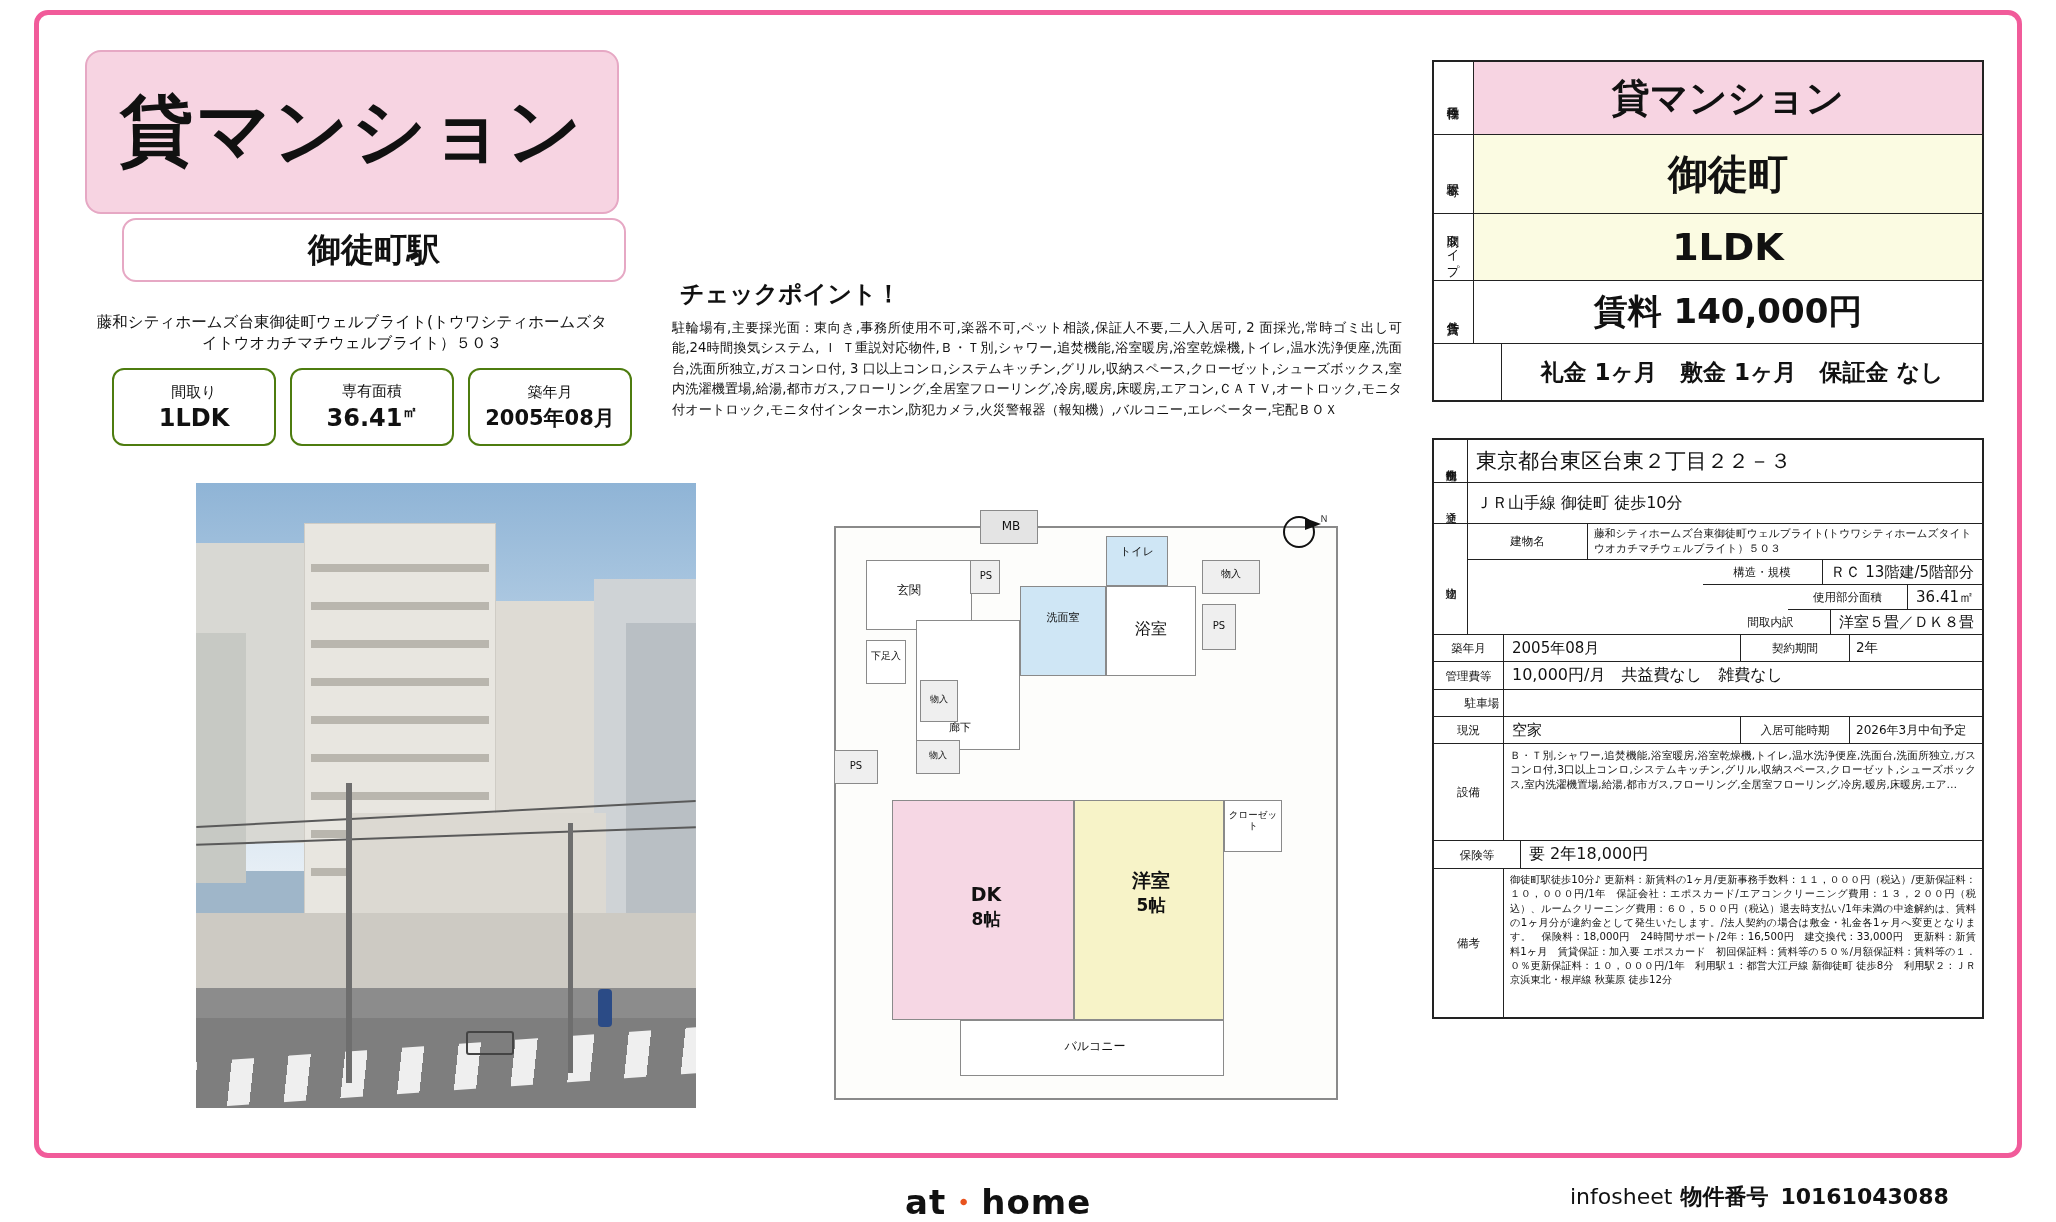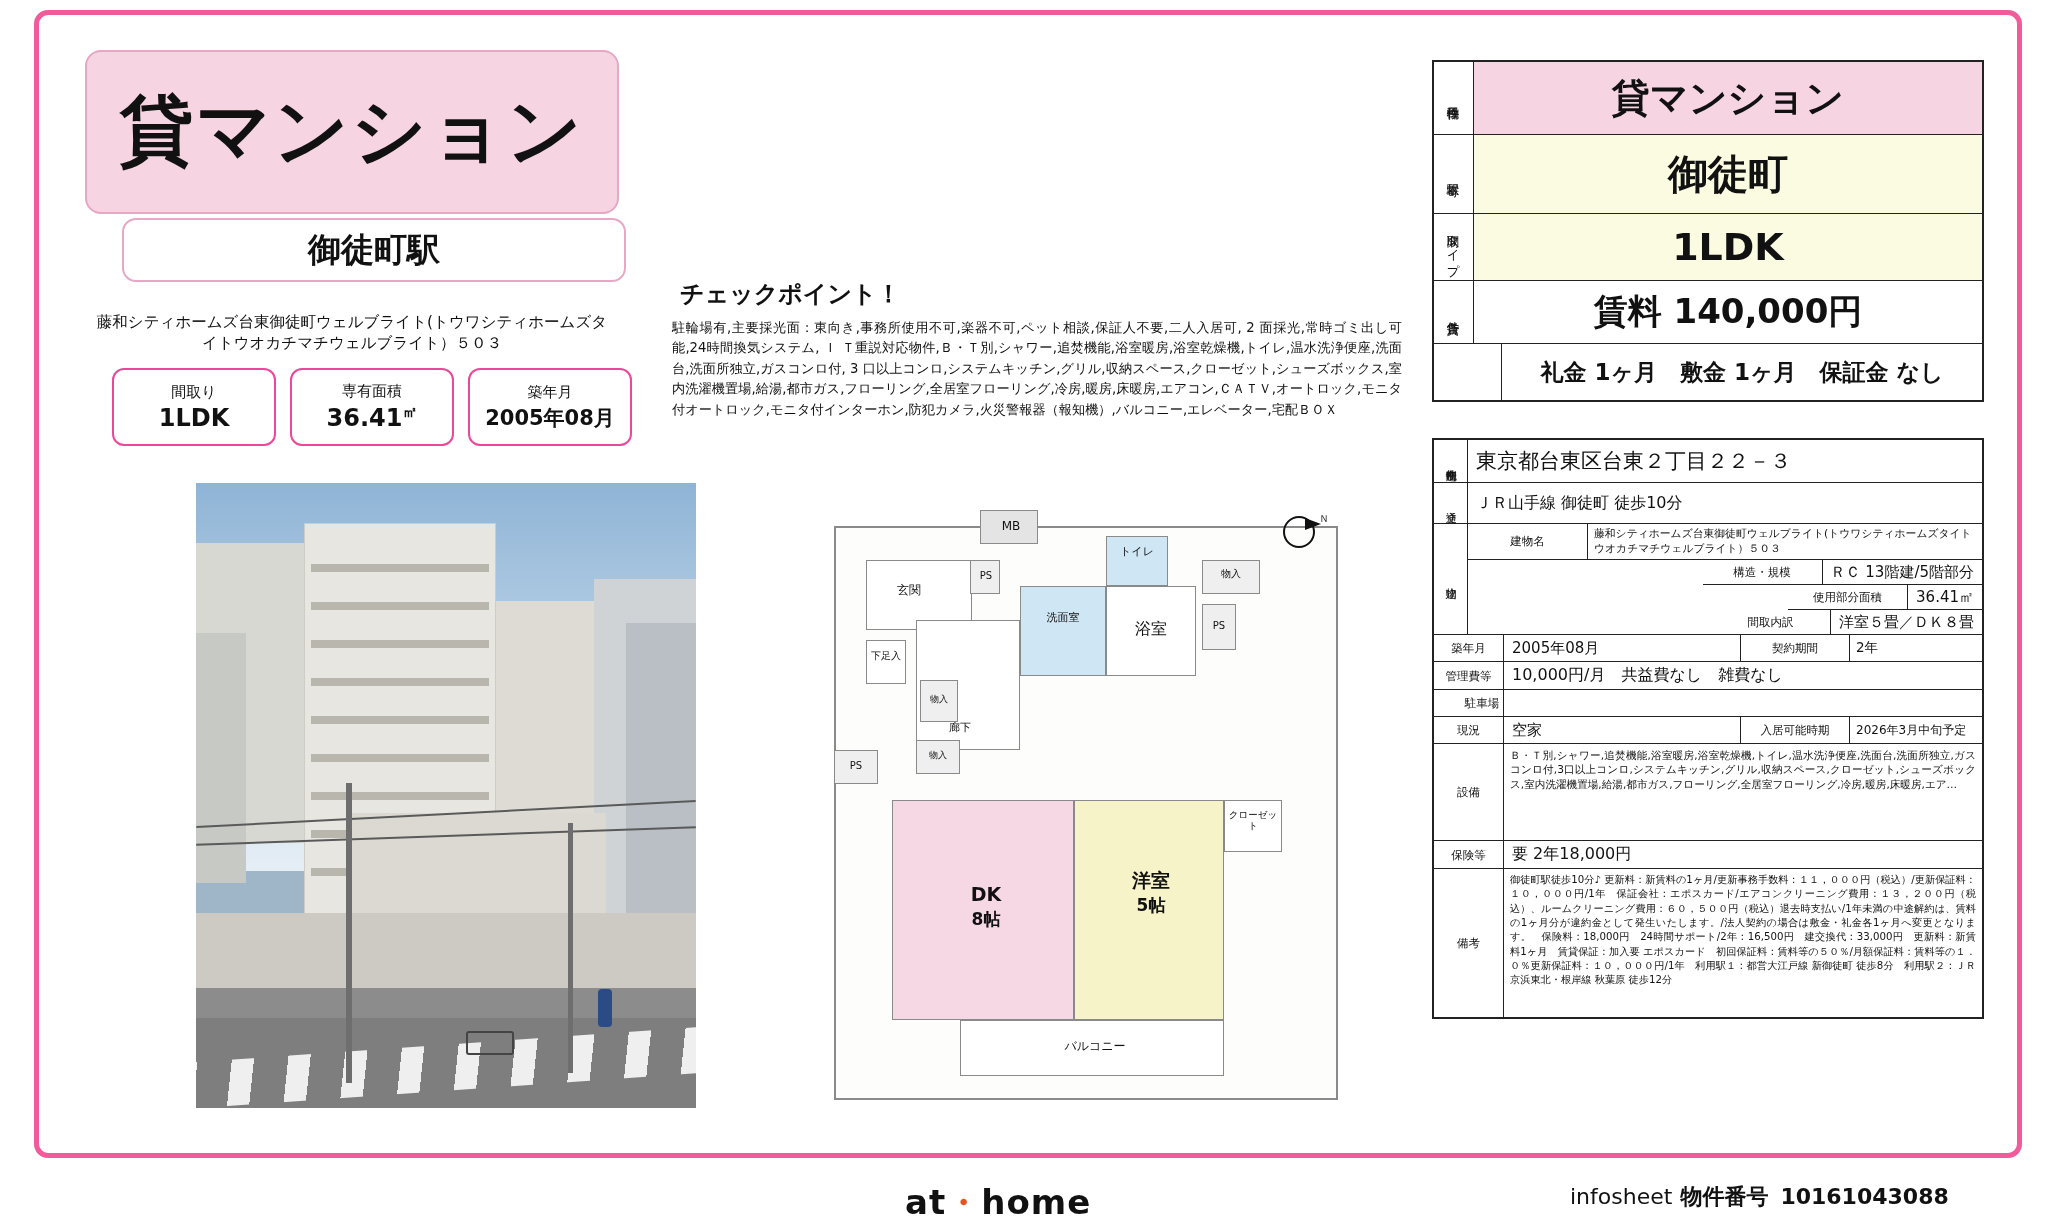--- a/index.html
+++ b/index.html
@@ -33,21 +33,21 @@
   }
   .station-box span{font-size:33px;font-weight:bold;font-family:Liberation Serif, serif;}
 
   .bldg-name{
     position:absolute;left:92px;top:312px;width:520px;
     font-size:15.5px;line-height:1.35;text-align:center;font-family:"DejaVu Sans",sans-serif;
   }
 
   .spec-row{position:absolute;left:112px;top:368px;width:520px;height:78px;display:flex;gap:14px;}
   .spec-cell{
-    flex:1;border:2px solid #ec4899;border-radius:12px;background:#fff;
+    flex:1;border:2px solid #4d7c0f;border-radius:12px;background:#fff;
     display:flex;flex-direction:column;align-items:center;justify-content:center;
   }
   .spec-cell .lbl{font-size:15px;font-family:"DejaVu Sans",sans-serif;}
   .spec-cell .val{font-size:24px;font-weight:bold;font-family:"DejaVu Sans",sans-serif;margin-top:2px;}
   .spec-cell .val small{font-size:15px;vertical-align:super;}
 
   
   .cp-title{
     position:absolute;left:680px;top:278px;font-size:24px;font-weight:bold;
     font-family:"DejaVu Sans",sans-serif;
@@ -413,21 +413,21 @@
         <div class="c3" style="border-right:none;font-size:12px">2026年3月中旬予定</div>
       </div>
     </div>
 
     <div class="rd-row" style="min-height:96px">
       <div class="rd-k h" style="width:70px;writing-mode:horizontal-tb;">設備</div>
       <div class="rd-note">Ｂ・Ｔ別,シャワー,追焚機能,浴室暖房,浴室乾燥機,トイレ,温水洗浄便座,洗面台,洗面所独立,ガスコンロ付,3口以上コンロ,システムキッチン,グリル,収納スペース,クローゼット,シューズボックス,室内洗濯機置場,給湯,都市ガス,フローリング,全居室フローリング,冷房,暖房,床暖房,エア…</div>
     </div>
 
     <div class="rd-row">
-      <div class="rd-k h" style="width:70px;writing-mode:horizontal-tb;">保険等</div>
+      <div class="rd-k h" style="width:87px;writing-mode:horizontal-tb;">保険等</div>
       <div class="rd-v">要 2年18,000円</div>
     </div>
 
     <div class="rd-row" style="min-height:148px">
       <div class="rd-k h" style="width:70px;writing-mode:horizontal-tb;">備考</div>
       <div class="rd-remark">御徒町駅徒歩10分♪ 更新料：新賃料の1ヶ月/更新事務手数料：１１，０００円（税込）/更新保証料：１０，０００円/1年　保証会社：エポスカード/エアコンクリーニング費用：１３，２００円（税込）、ルームクリーニング費用：６０，５００円（税込）退去時支払い/1年未満の中途解約は、賃料の1ヶ月分が違約金として発生いたします。/法人契約の場合は敷金・礼金各1ヶ月へ変更となります。　保険料：18,000円　24時間サポート/2年：16,500円　建交換代：33,000円　更新料：新賃料1ヶ月　賃貸保証：加入要 エポスカード　初回保証料：賃料等の５０％/月額保証料：賃料等の１．０％更新保証料：１０，０００円/1年　利用駅１：都営大江戸線 新御徒町 徒歩8分　利用駅２：ＪＲ京浜東北・根岸線 秋葉原 徒歩12分</div>
     </div>
   </div>
 
   <div class="athome">

